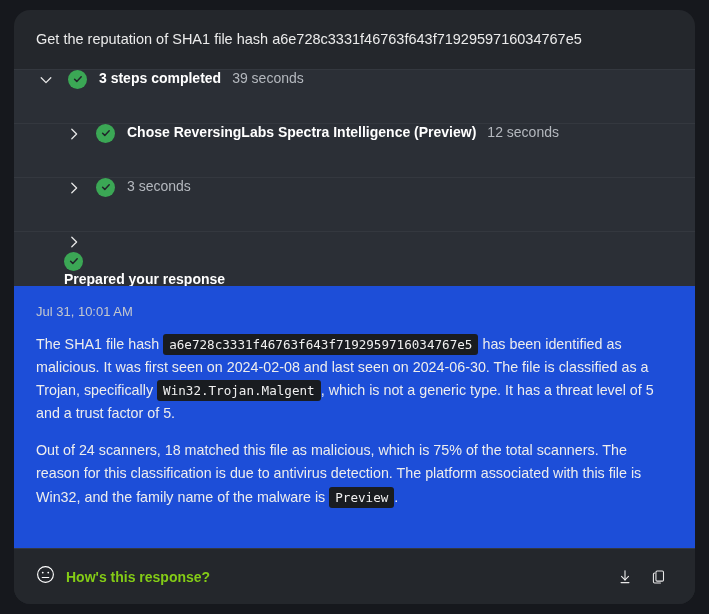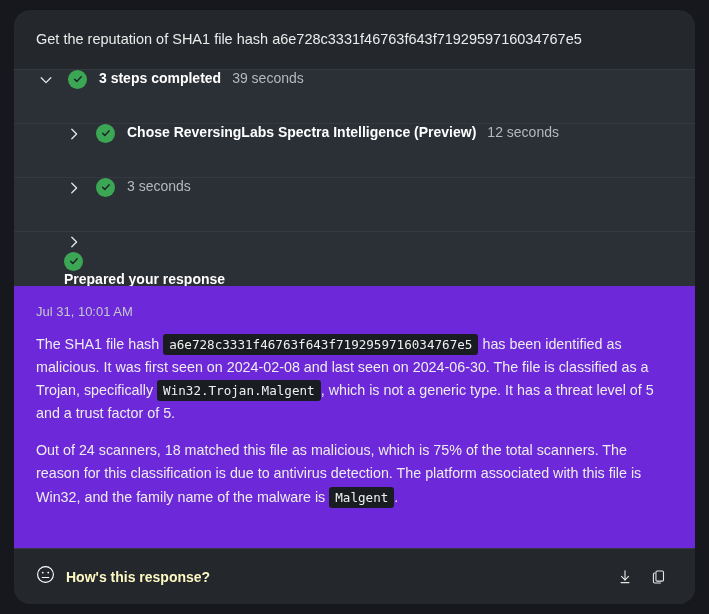--- a/index.html
+++ b/index.html
@@ -86,21 +86,21 @@
   .step-time {
     color: #b4b8be;
     font-size: 14px;
     white-space: nowrap;
   }
 
   
   .answer {
     flex: 1 1 auto;
     padding: 18px 22px 0 22px;
-    background: #6d28d9;
+    background: #1d4ed8;
   }
   .timestamp {
     color: #c4c8ce;
     font-size: 13px;
     margin-bottom: 14px;
   }
   .para {
     color: #ededed;
     font-size: 14.3px;
     line-height: 1.62;
@@ -128,21 +128,21 @@
     box-sizing: border-box;
     background: #24272c;
   }
   .feedback {
     display: flex;
     align-items: center;
     gap: 11px;
     cursor: pointer;
   }
   .feedback-label {
-    color: #fef9c3;
+    color: #84cc16;
     font-size: 14px;
     font-weight: bold;
   }
   .spacer { flex: 1 1 auto; }
   .act {
     width: 28px;
     height: 28px;
     display: flex;
     align-items: center;
     justify-content: center;
@@ -219,21 +219,21 @@
       <span class="step-time">6 seconds</span>
     </div>
 
   </div>
 
   <div class="answer">
     <div class="timestamp">Jul 31, 10:01 AM</div>
 
     <p class="para"><span>The SHA1 file hash </span><code>a6e728c3331f46763f643f7192959716034767e5</code><span> has been identified as malicious. It was first seen on 2024-02-08 and last seen on 2024-06-30. The file is classified as a Trojan, specifically </span><code>Win32.Trojan.Malgent</code><span>, which is not a generic type. It has a threat level of 5 and a trust factor of 5.</span></p>
 
-    <p class="para"><span>Out of 24 scanners, 18 matched this file as malicious, which is 75% of the total scanners. The reason for this classification is due to antivirus detection. The platform associated with this file is Win32, and the family name of the malware is </span><code>Malgent</code><span>.</span></p>
+    <p class="para"><span>Out of 24 scanners, 18 matched this file as malicious, which is 75% of the total scanners. The reason for this classification is due to antivirus detection. The platform associated with this file is Win32, and the family name of the malware is </span><code>Preview</code><span>.</span></p>
   </div>
 
   <div class="footer">
     <div class="feedback">
       <span>
         <svg width="19" height="19" viewBox="0 0 20 20">
           <circle cx="10" cy="10" r="8.3" fill="none" stroke="#ffffff" stroke-width="1.2"></circle>
           <circle cx="7.1" cy="8" r="0.95" fill="#ffffff"></circle>
           <circle cx="12.9" cy="8" r="0.95" fill="#ffffff"></circle>
           <path d="M6.6 13.2 H13.4" fill="none" stroke="#ffffff" stroke-width="1.2" stroke-linecap="round"></path>

